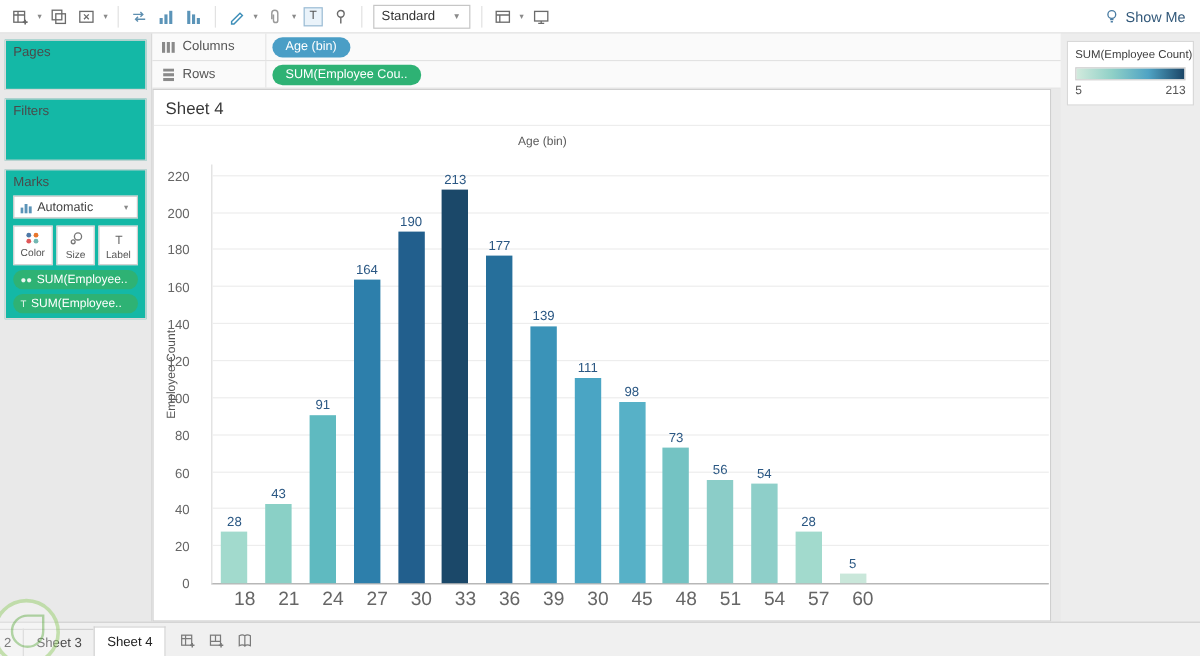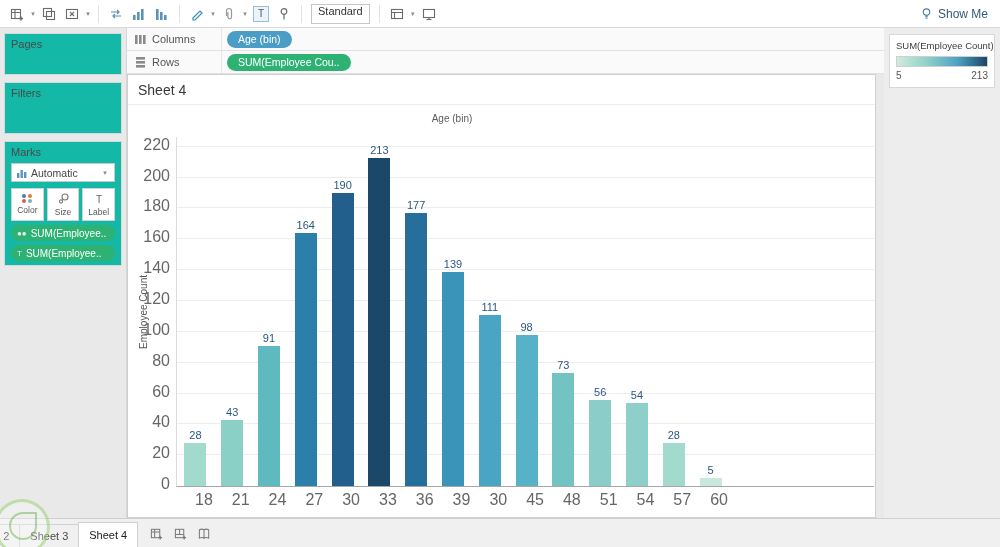--- a/index.html
+++ b/index.html
@@ -6,21 +6,21 @@
   body { font-family:"Liberation Sans", sans-serif; background:#cfcfcf; }
   .app { width:1000px; height:547px; background:#e9e9e9; position:relative; overflow:hidden; font-family:"Liberation Sans", sans-serif; }
 
   
   .toolbar { height:28px; background:#fff; border-bottom:1px solid #d9d9d9; display:flex; align-items:center; padding:0 6px; gap:1px; }
   .tb-icon { width:22px; height:22px; display:flex; align-items:center; justify-content:center; color:#6b6b6b; cursor:default; }
   .tb-icon svg { display:block; }
   .tb-caret { font-size:7px; color:#8a8a8a; width:8px; text-align:center; }
   .tb-sep { width:1px; height:18px; background:#e2e2e2; margin:0 5px; }
   .tbox { width:16px; height:16px; border:1px solid #9bbcd4; background:#eaf3fa; color:#555; font-size:10px; display:flex; align-items:center; justify-content:center; }
-  .fit-select { border:1px solid #c6c6c6; background:#fff; height:20px; display:flex; align-items:center; gap:14px; padding:0 6px; font-size:11px; color:#333; margin:0 3px;flex-direction:column; }
+  .fit-select { border:1px solid #c6c6c6; background:#fff; height:20px; display:flex; align-items:center; gap:14px; padding:0 6px; font-size:11px; color:#333; margin:0 3px; }
   .fit-select .tb-caret { font-size:8px; }
   .show-me { margin-left:auto; display:flex; align-items:center; gap:5px; font-size:12px; color:#33597a; padding-right:6px; }
 
   
   .body-row { display:flex; height:490px; }
 
   
   .sidebar { width:127px; background:#e9e9e9; border-right:1px solid #d6d6d6; padding:5px 4px; }
   .card { background:#14b8a6; border:1px solid #d8d8d8; margin-bottom:7px; padding:4px 6px; font-size:11px; color:#4a4a4a; }
   .card-pages { height:42px; }
@@ -44,21 +44,21 @@
   .pill-green { background:#2eb274; }
 
   .sheet-card { flex:1; background:#fff; border:1px solid #cfcfcf; margin-right:8px; position:relative; overflow:hidden; }
   .sheet-title-row { height:30px; border-bottom:1px solid #ededed; display:flex; align-items:center; padding-left:10px; }
   .sheet-title { font-size:14px; color:#383838; }
 
   .chart-title { position:absolute; left:48px; width:552px; top:38px; text-align:center; font-size:10px; color:#5a5a5a; }
   .ylabel-wrap { position:absolute; left:8px; top:62px; height:350px; width:14px; display:flex; align-items:center; justify-content:center; }
   .ylabel { writing-mode:vertical-rl; transform:rotate(180deg); font-size:10px; color:#555; }
   .yticks { position:absolute; left:0; top:62px; width:42px; height:350px; }
-  .ytick { position:absolute; right:0; width:100%; text-align:right; font-size:16px; color:#666; }
+  .ytick { position:absolute; right:12px; width:100%; text-align:right; font-size:11px; color:#666; }
   .plot { position:absolute; left:48px; top:62px; width:698px; height:350px; border-left:1px solid #dcdcdc; border-bottom:1px solid #a6a6a6; }
   .gridline { position:absolute; left:0; width:100%; height:1px; background:#ededed; }
   .bars { position:absolute; left:0; bottom:0; height:100%; display:flex; align-items:flex-end; }
   .bar-slot { width:36.8px; display:flex; flex-direction:column; align-items:center; justify-content:flex-end; height:100%; }
   .bar-label { font-size:11px; margin-bottom:2px; }
   .bar { width:22px; }
   .xticks { position:absolute; left:48px; top:416px; display:flex; }
   .xtick { width:36.8px; text-align:right; font-size:16px; color:#666; }
 
   

